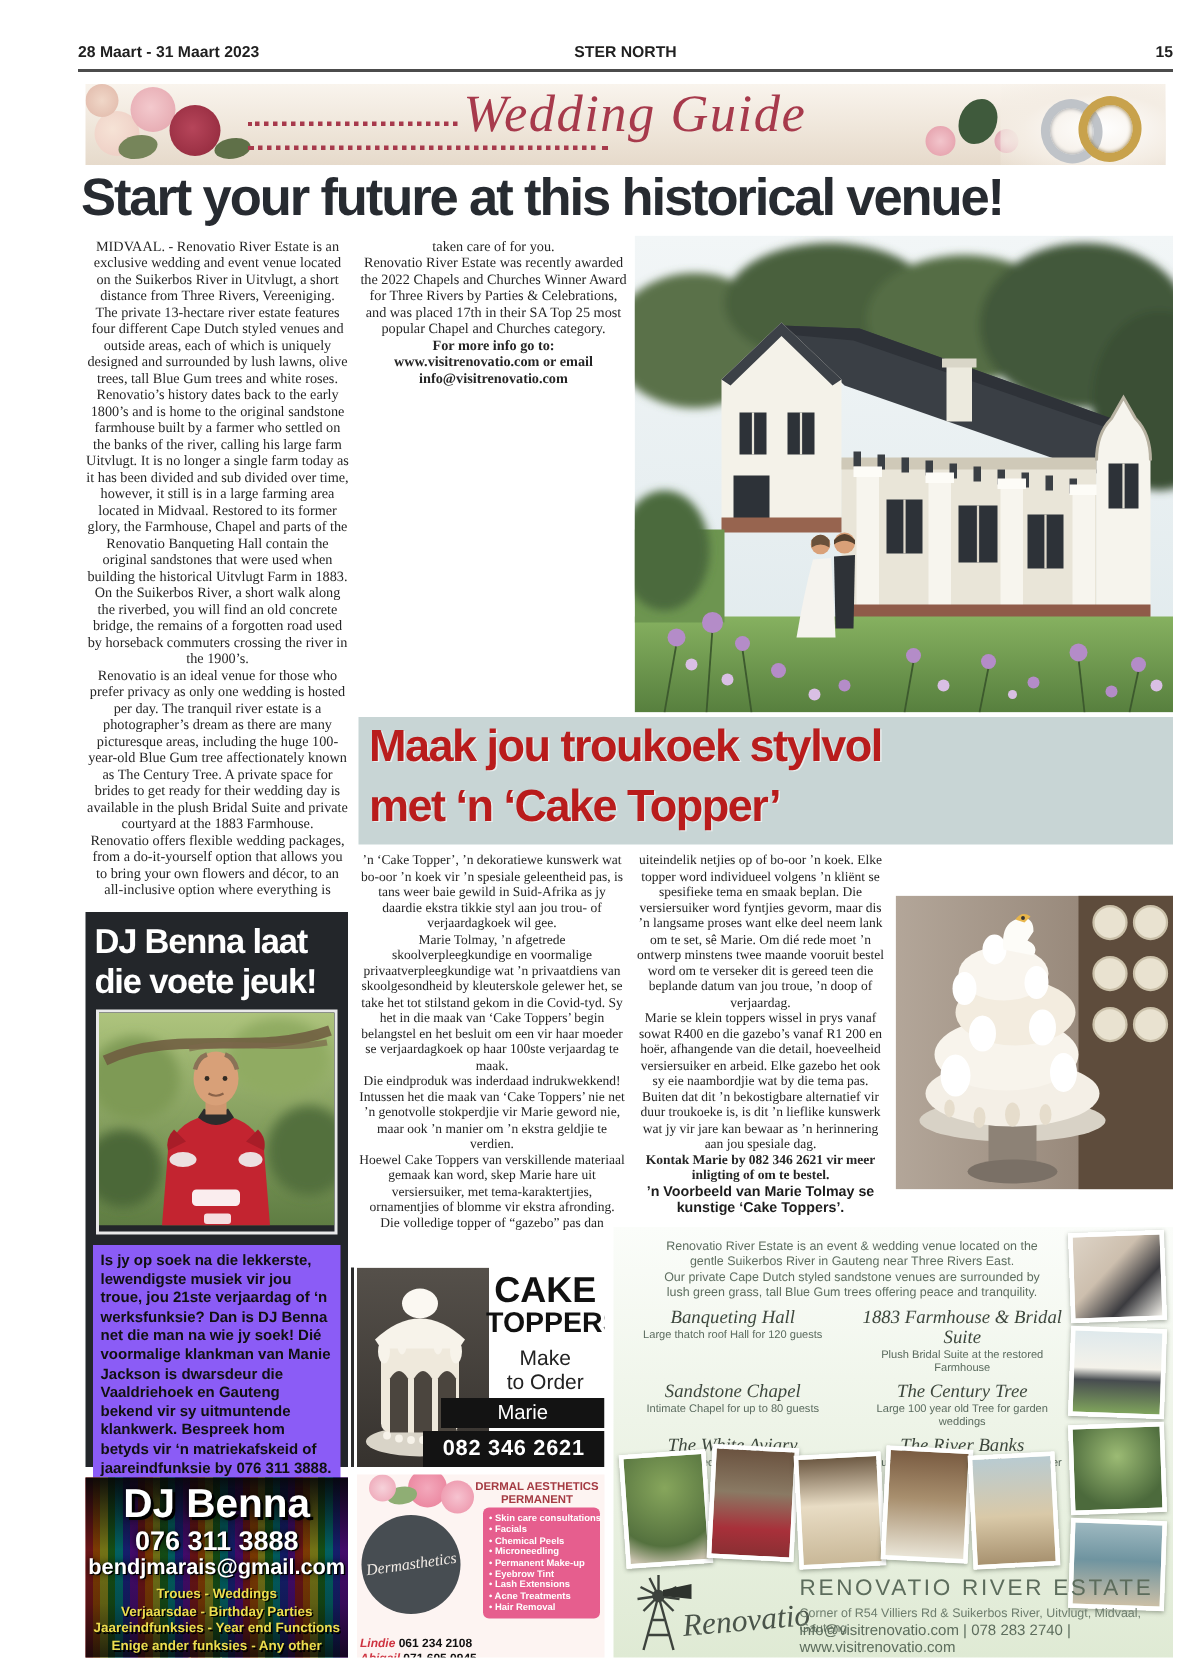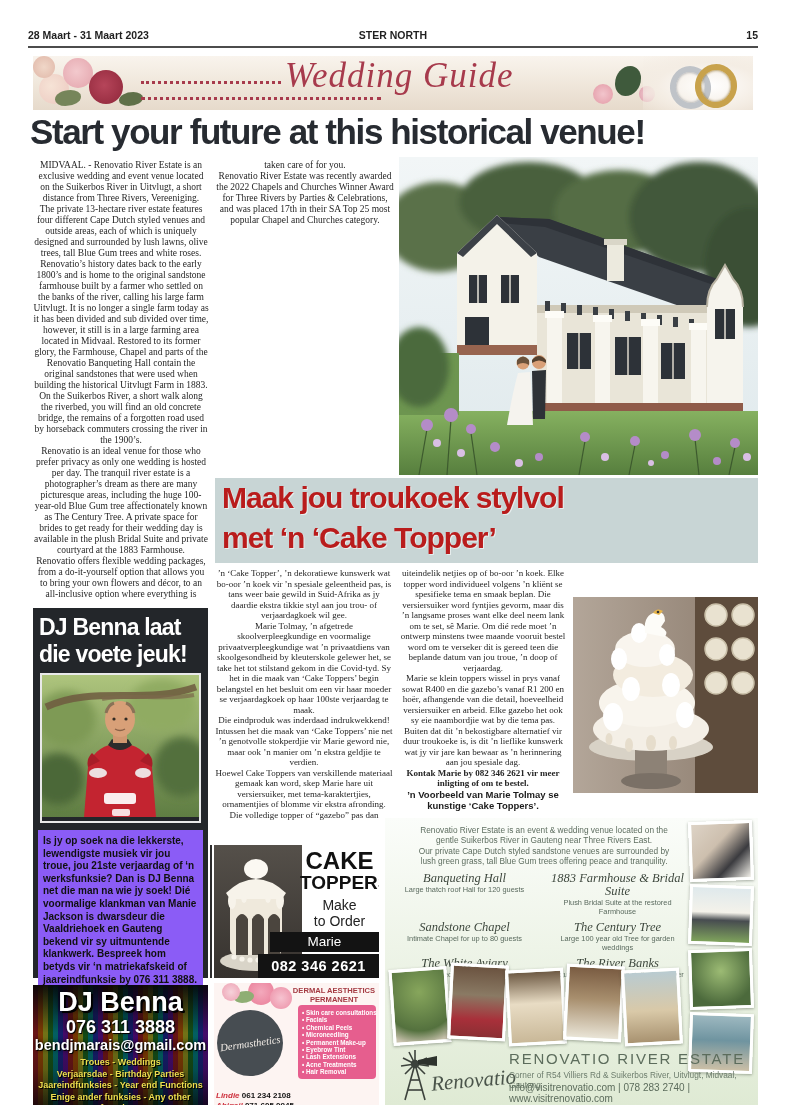--- a/index.html
+++ b/index.html
@@ -1,18 +1,18 @@
 <!DOCTYPE html>
 <html><head>
 <meta charset="utf-8">
 <style>
   html,body{margin:0;padding:0;background:#ffffff;}
   .page{position:relative;width:786px;height:1113px;background:#fff;overflow:hidden;
         font-family:"Liberation Serif",serif;color:#222;}
-  .abs{position:absolute;}
+  .abs{position:absolute;margin-left:24px;}
 
   
   .masthead{left:28px;top:29px;width:730px;display:flex;align-items:flex-end;
     border-bottom:2px solid #4c4c4c;padding-bottom:5px;
     font-family:"Liberation Sans",sans-serif;font-weight:bold;font-size:10.5px;color:#1f1f1f;}
   .masthead .mleft{flex:1;text-align:left;}
   .masthead .mcent{flex:1;text-align:center;}
   .masthead .mright{flex:1;text-align:right;}
 
   
@@ -173,20 +173,21 @@
     <p>The private 13-hectare river estate features four different Cape Dutch styled venues and outside areas, each of which is uniquely designed and surrounded by lush lawns, olive trees, tall Blue Gum trees and white roses.</p>
     <p>Renovatio’s history dates back to the early 1800’s and is home to the original sandstone farmhouse built by a farmer who settled on the banks of the river, calling his large farm Uitvlugt. It is no longer a single farm today as it has been divided and sub divided over time, however, it still is in a large farming area located in Midvaal. Restored to its former glory, the Farmhouse, Chapel and parts of the Renovatio Banqueting Hall contain the original sandstones that were used when building the historical Uitvlugt Farm in 1883.</p>
     <p>On the Suikerbos River, a short walk along the riverbed, you will find an old concrete bridge, the remains of a forgotten road used by horseback commuters crossing the river in the 1900’s.</p>
     <p>Renovatio is an ideal venue for those who prefer privacy as only one wedding is hosted per day. The tranquil river estate is a photographer’s dream as there are many picturesque areas, including the huge 100-year-old Blue Gum tree affectionately known as The Century Tree. A private space for brides to get ready for their wedding day is available in the plush Bridal Suite and private courtyard at the 1883 Farmhouse.</p>
     <p>Renovatio offers flexible wedding packages, from a do-it-yourself option that allows you to bring your own flowers and décor, to an all-inclusive option where everything is</p>
   </div>
 
   <div class="abs serif-col a1c2">
     <p>taken care of for you.</p>
     <p>Renovatio River Estate was recently awarded the 2022 Chapels and Churches Winner Award for Three Rivers by Parties &amp; Celebrations, and was placed 17th in their SA Top 25 most popular Chapel and Churches category.</p>
+    <p class="bold">For more info go to: www.visitrenovatio.com or email info@visitrenovatio.com</p>
   </div>
 
   <div class="abs photo1">
     <svg width="359" height="318" viewBox="0 0 359 318" xmlns="http://www.w3.org/2000/svg">
       <defs>
         <linearGradient id="sky" x1="0" y1="0" x2="0" y2="1">
           <stop offset="0" stop-color="#f2f6f7"></stop>
             <stop offset="1" stop-color="#dfe9ec"></stop>
         </linearGradient>
         <linearGradient id="lawn" x1="0" y1="0" x2="0" y2="1">

